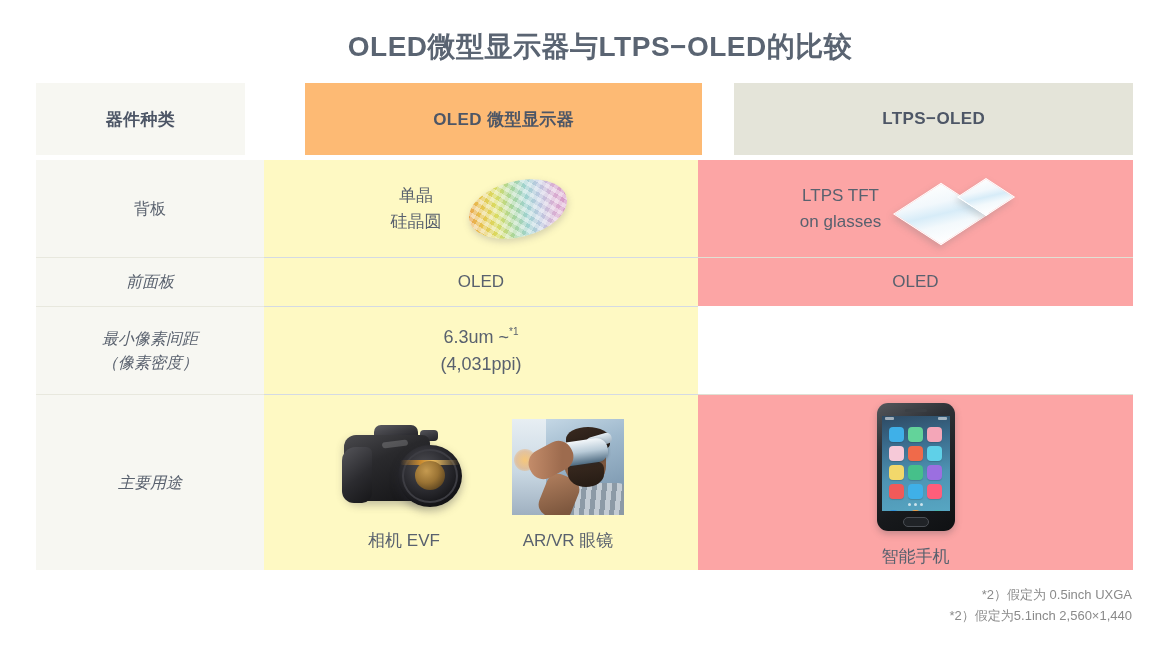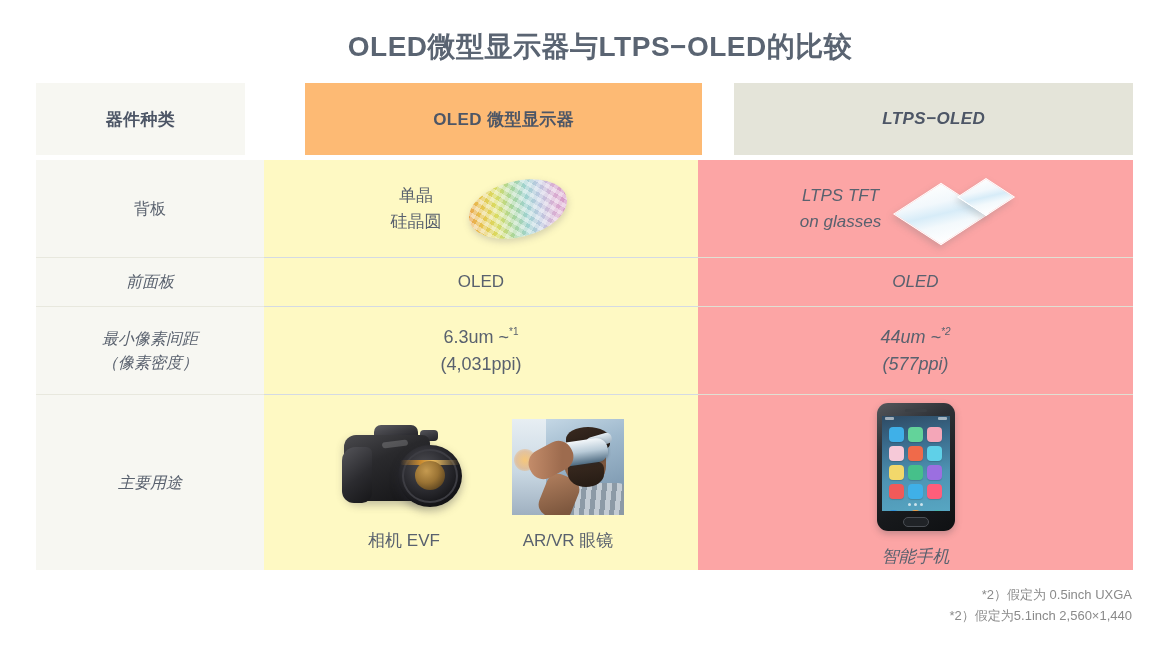--- a/index.html
+++ b/index.html
@@ -53,21 +53,21 @@
     flex-direction: column;
     align-items: center;
     justify-content: center;
     text-align: center;
     color: #59616e;
   }
 
   
   .c1 { width: 228px; }
   .c2 { width: 434px; }
-  .c3 { width: 435px; font-style: italic; }
+  .c3 { width: 435px; }
 
   
   .row .c1 { background: #f7f7f2; }
   .row .c2 { background: #fef9c3; }
   .row .c3 { background: #fca5a5; }
 
   
   #header-row { height: 72px; gap: 32px; }
   #header-row .c1 { background: #f7f7f2; }
   #header-row .c2 { background: #fdba74; margin-left: 28px; }
@@ -493,26 +493,20 @@
     <div class="row sep" id="row-pitch">
       <div class="cell c1">
         <span class="label">最小像素间距</span>
         <span class="label">（像素密度）</span>
       </div>
       <div class="cell c2">
         <div class="value value-lg">
           <span>6.3um ~</span><span class="sup">*1</span>
         </div>
         <div class="value value-lg">(4,031ppi)</div>
-      </div>
-      <div class="cell c3">
-        <div class="value value-lg">
-          <span>44um ~</span><span class="sup">*2</span>
-        </div>
-        <div class="value value-lg">(577ppi)</div>
       </div>
     </div>
 
     <div class="row sep" id="row-uses">
       <div class="cell c1">
         <span class="label">主要用途</span>
       </div>
 
       <div class="cell c2">
         <div class="uses-inner">

